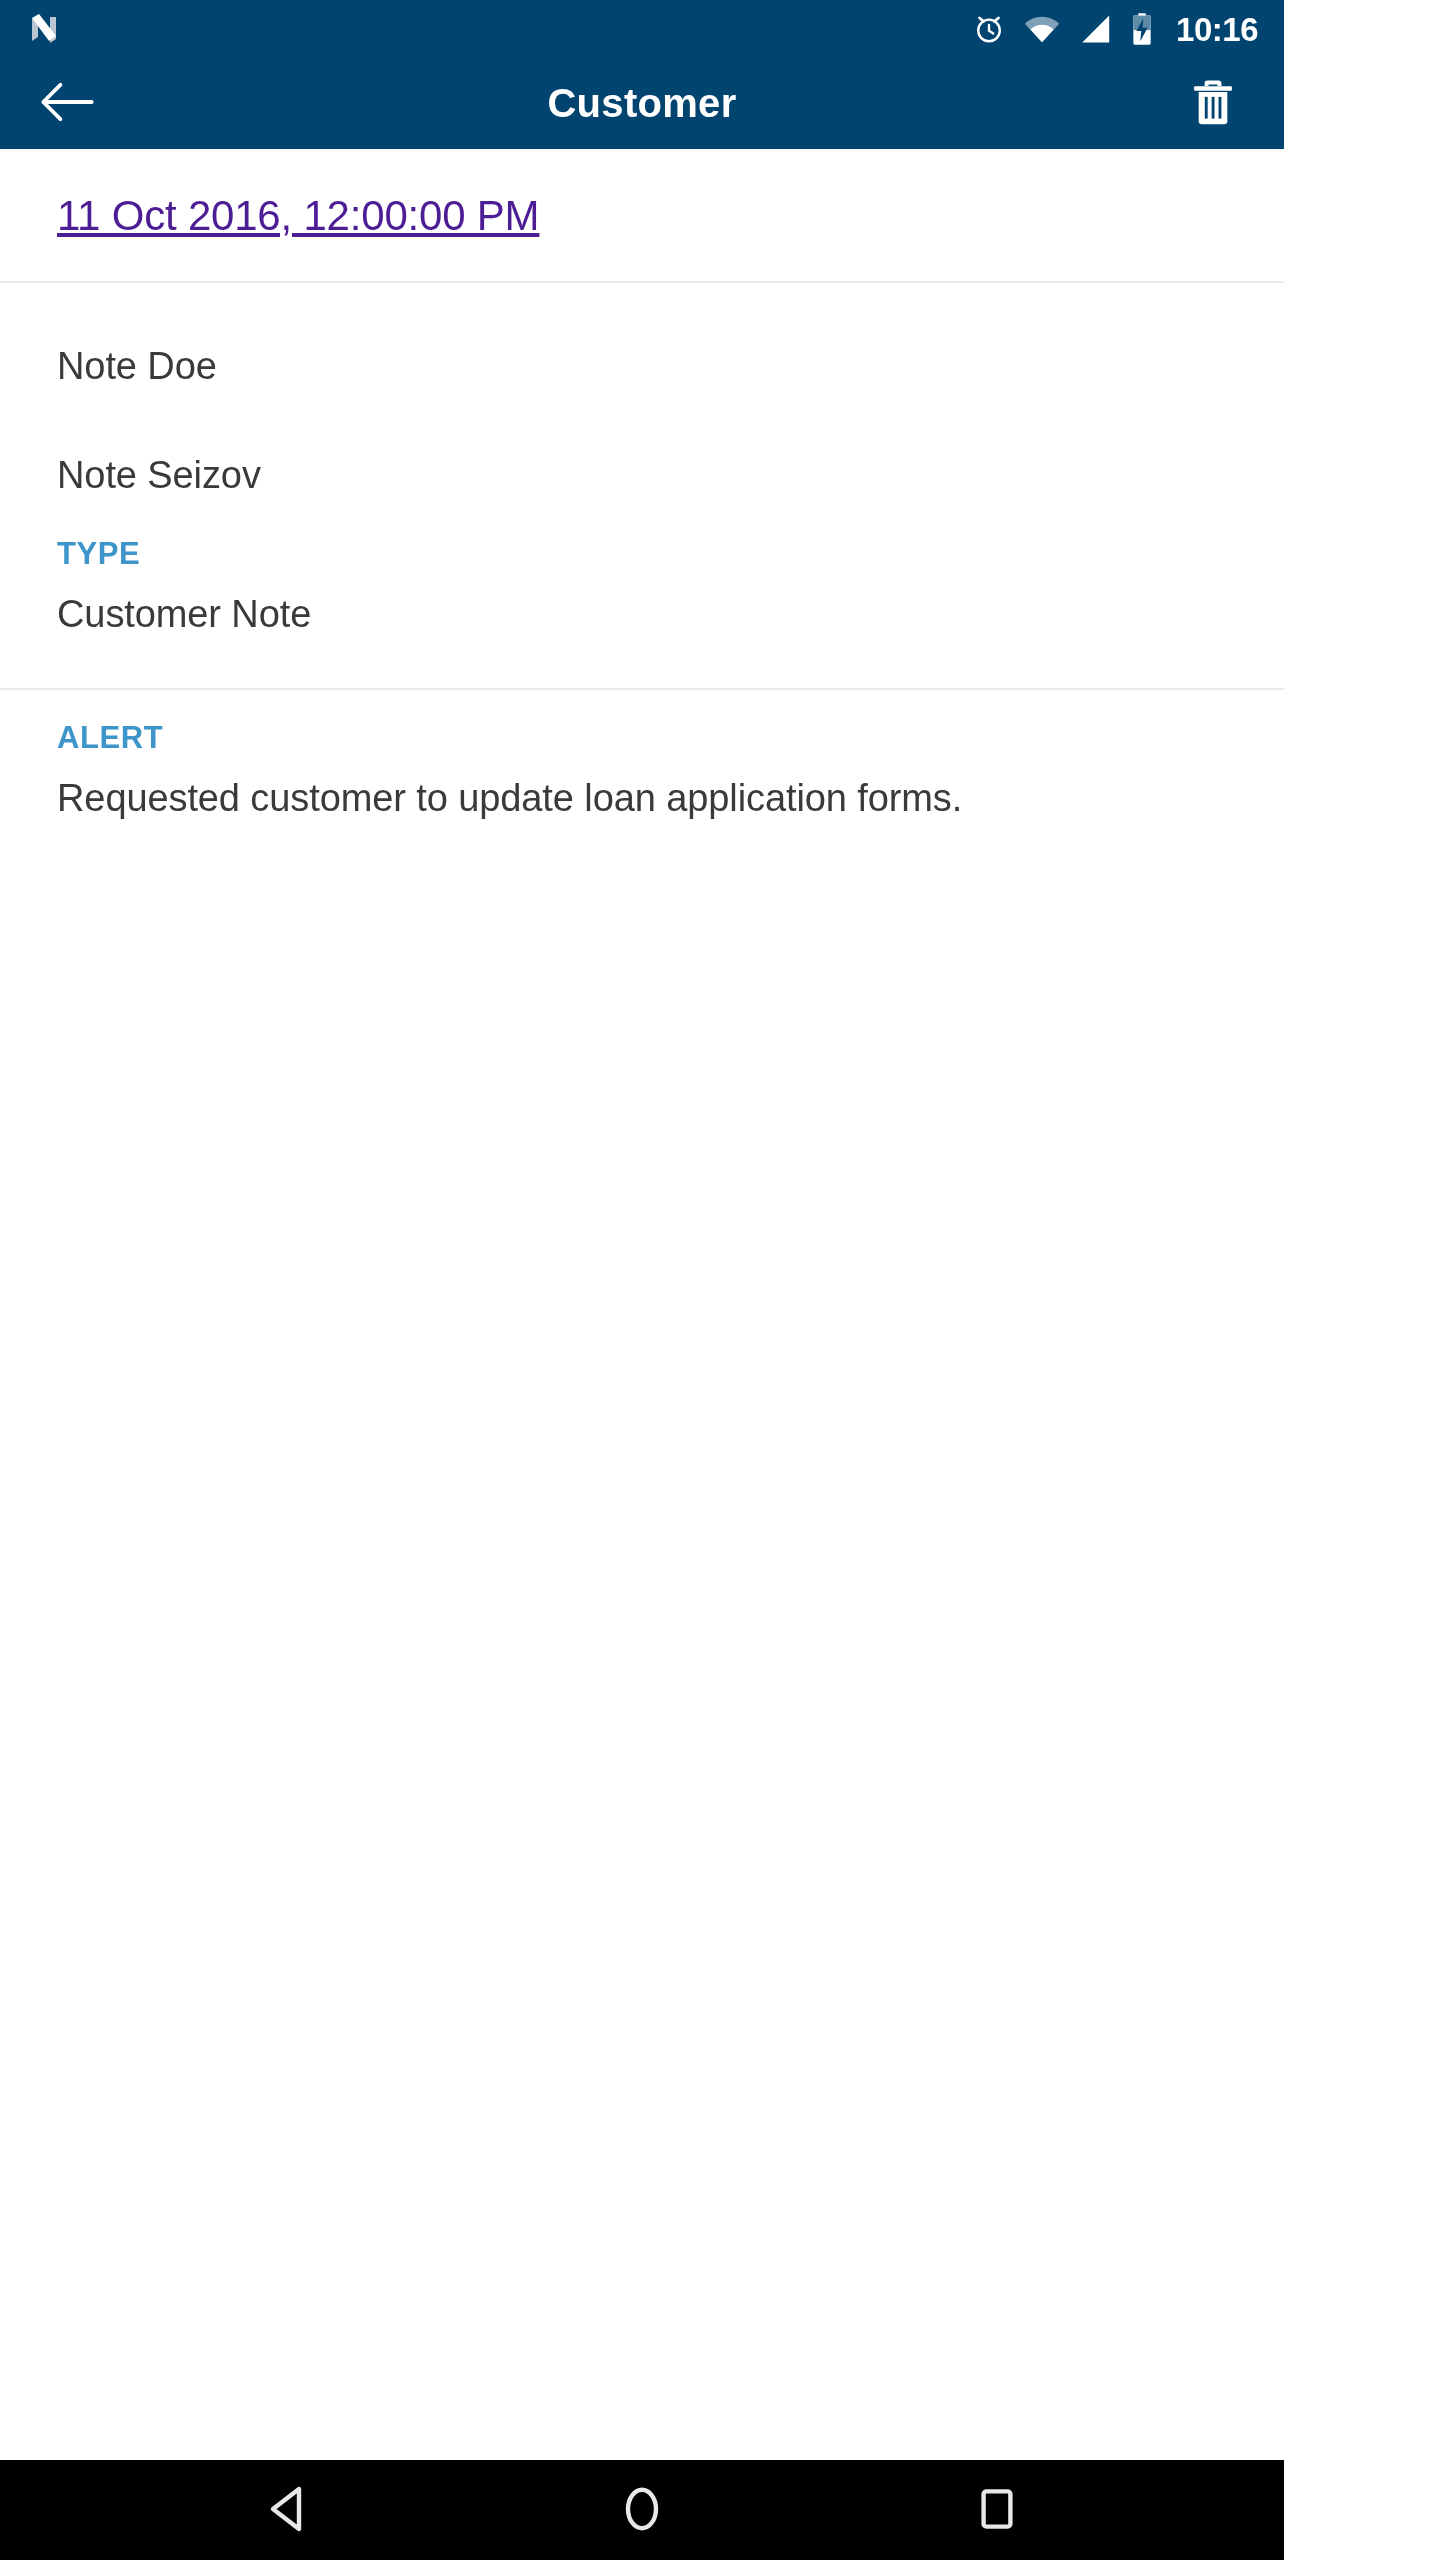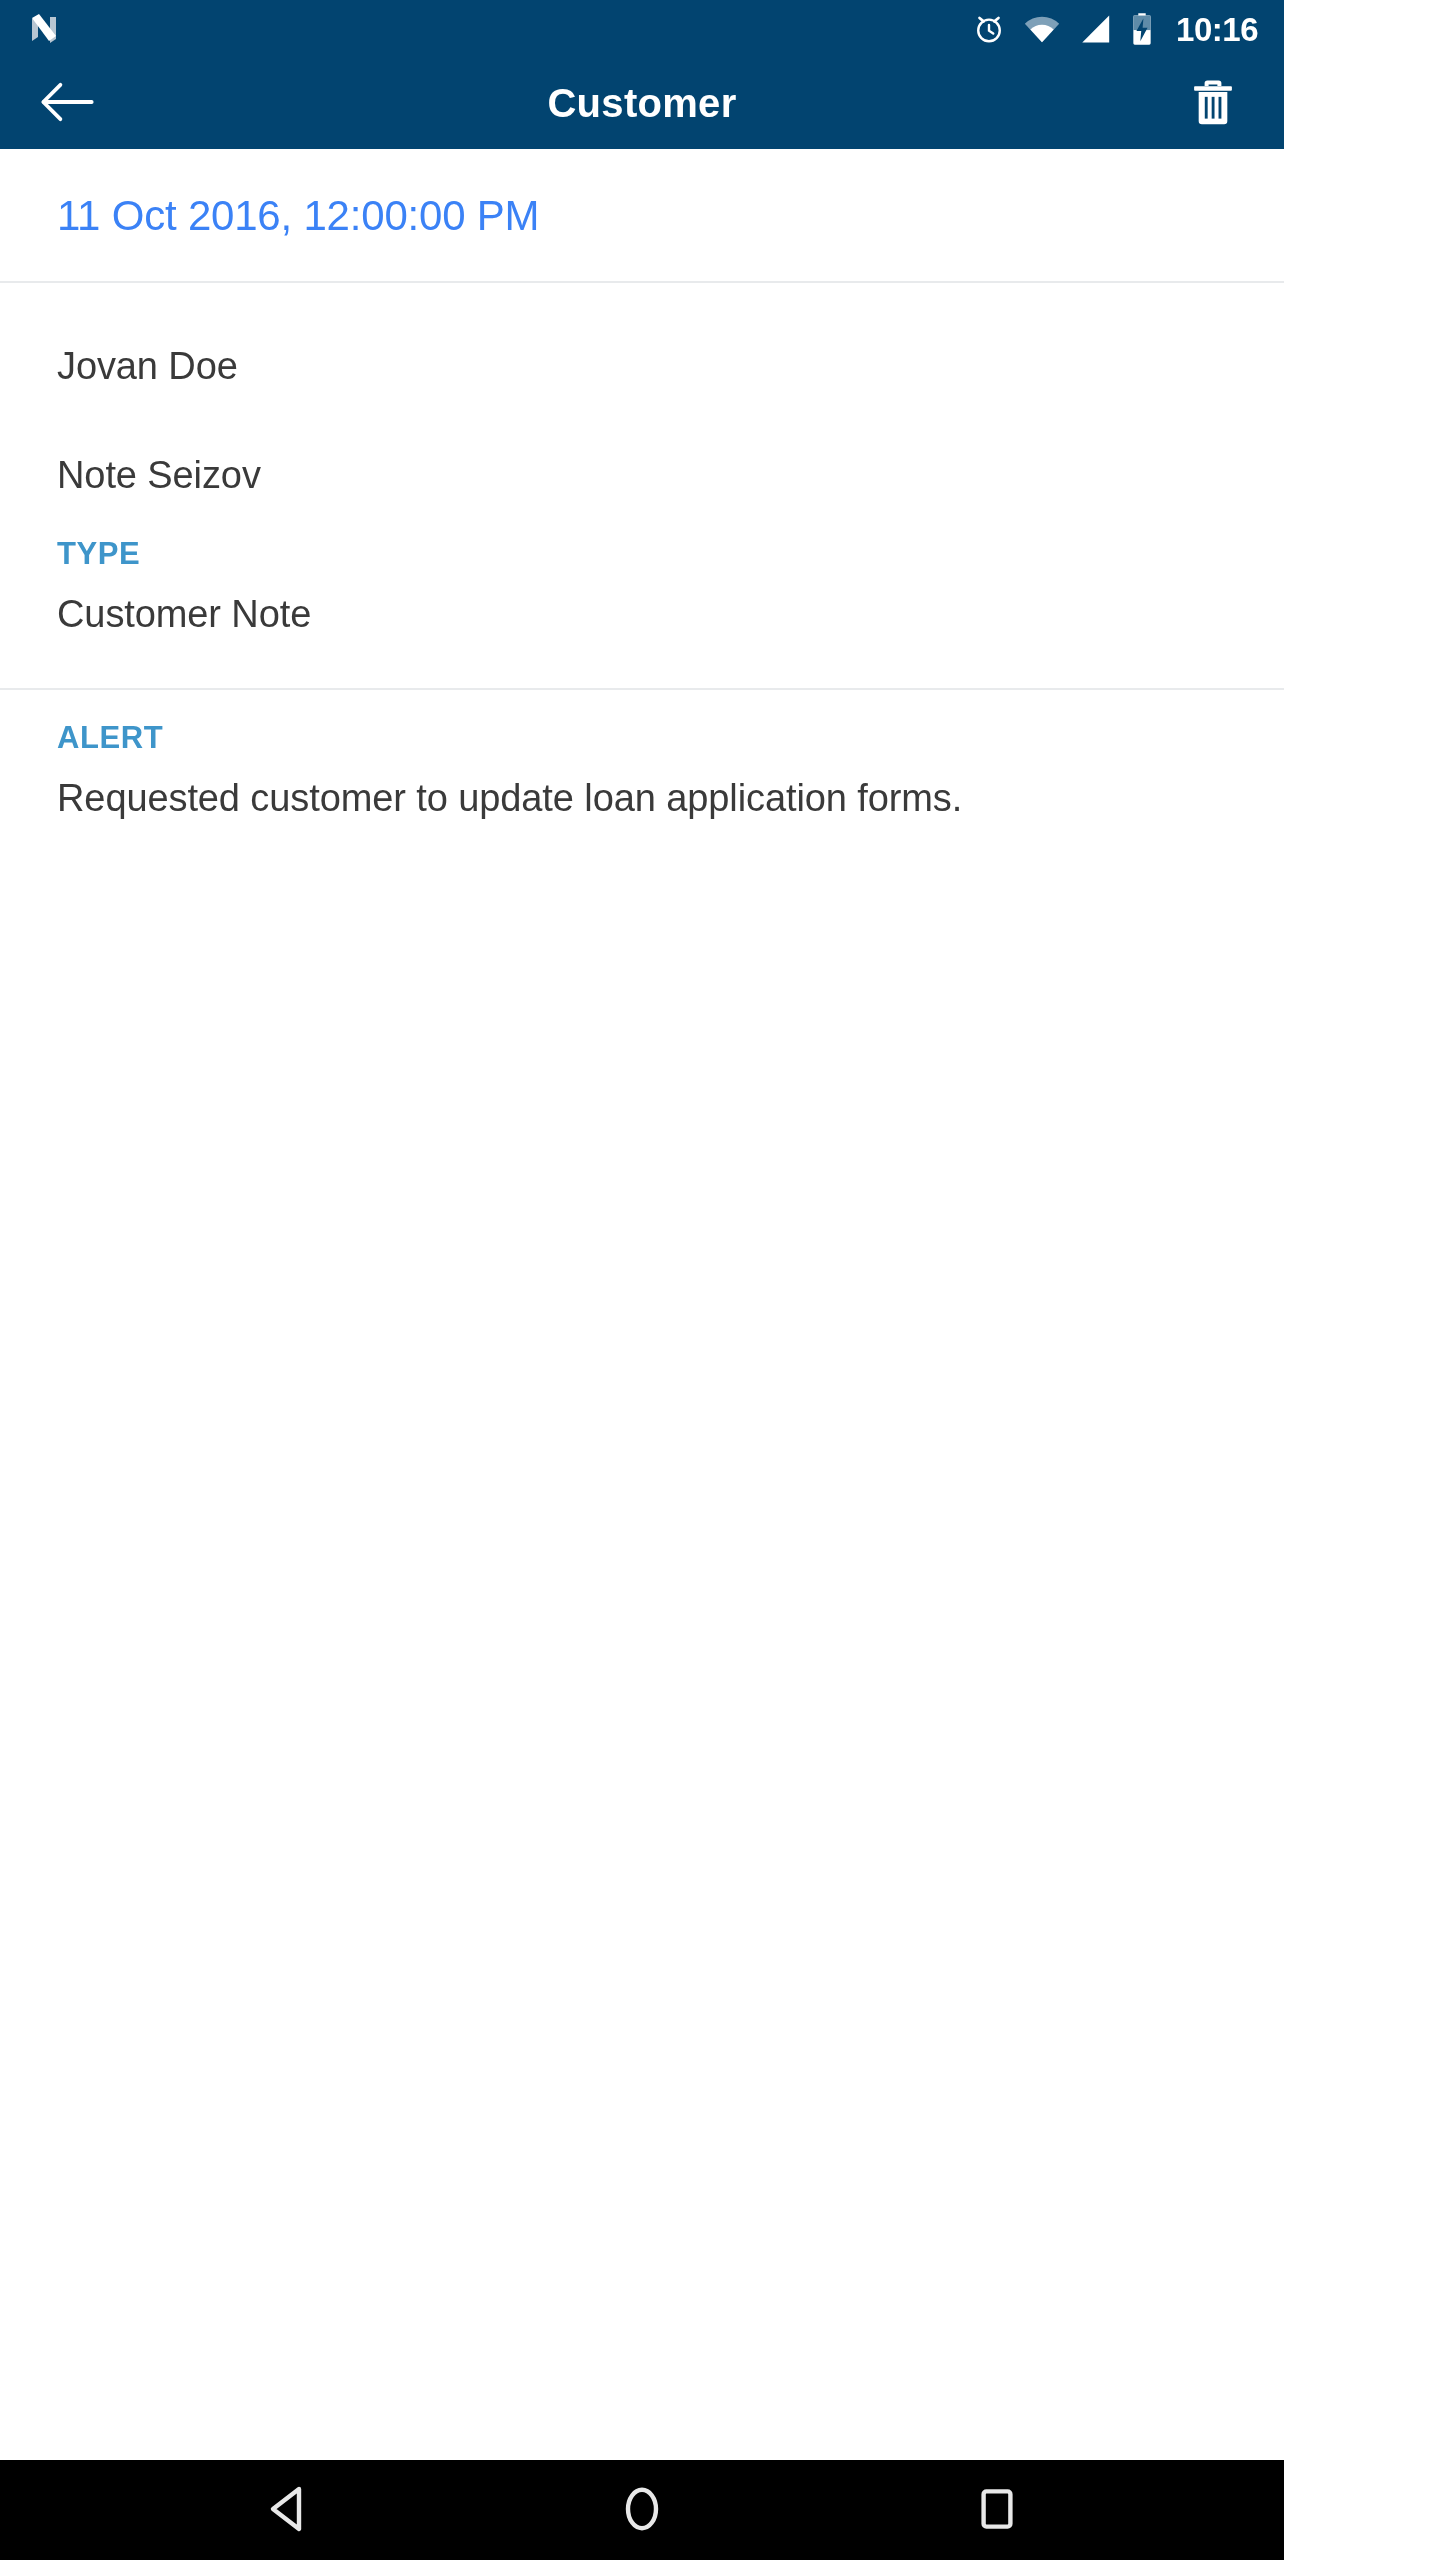--- a/index.html
+++ b/index.html
@@ -60,24 +60,25 @@
   .content {
     flex:1 1 auto;
     background:#ffffff;
     overflow:hidden;
     position:relative;
   }
   .timestamp-row {
     padding:46px 57px 44px 57px;
   }
   .timestamp {
-    color:#3b82f6;
+    color:#4c1d95;
     font-size:42px;
     letter-spacing:-0.2px;
     line-height:1;
+    text-decoration:underline;
   }
   .divider {
     height:2px;
     background:#e8eaec;
     width:100%;
   }
   .section { padding:0 57px; }
   .field { padding-top:38px; }
   .field:last-child { padding-bottom:10px; }
   .field-label {
@@ -188,21 +189,21 @@
 
     <div class="timestamp-row">
       <div class="timestamp">11 Oct 2016, 12:00:00 PM</div>
     </div>
 
     <div class="divider"></div>
 
     <div class="section group-bottom">
 
       <div class="field">
-        <div class="field-value">Jovan Doe</div>
+        <div class="field-value">Note Doe</div>
       </div>
 
       <div class="field">
         <div class="field-value">Note Seizov</div>
       </div>
 
       <div class="field">
         <div class="field-label">TYPE</div>
         <div class="field-value">Customer Note</div>
       </div>

